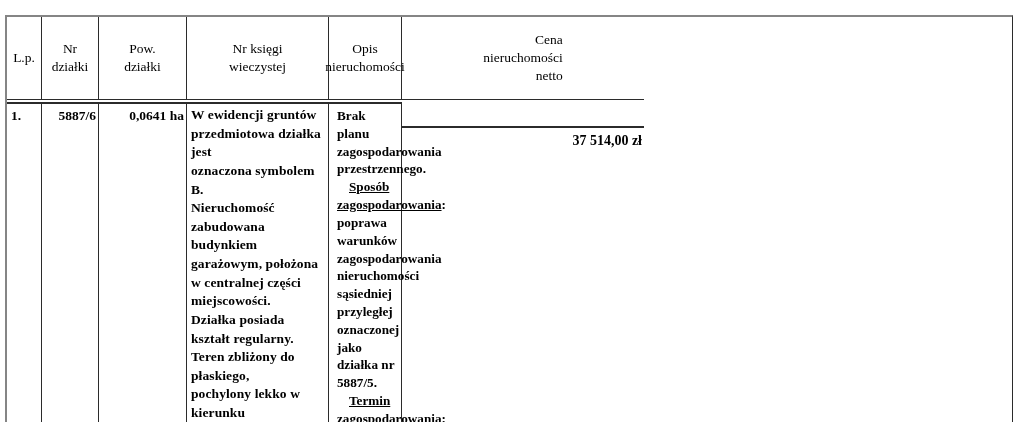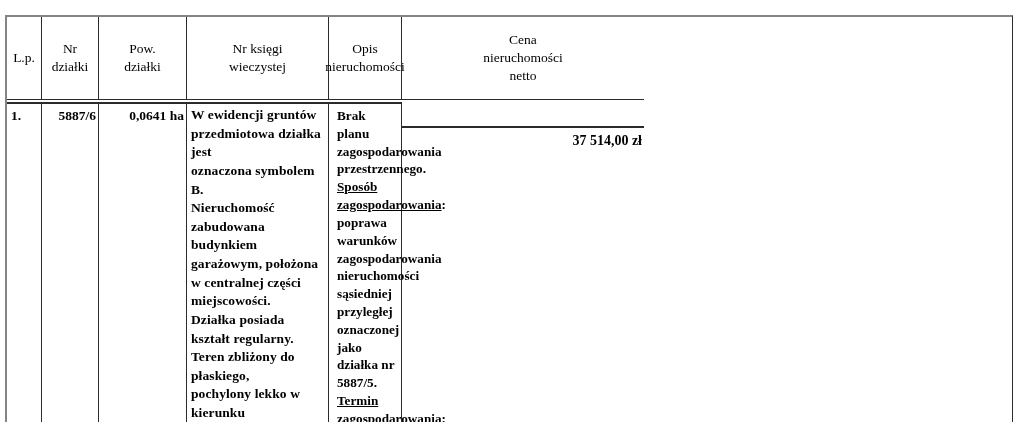--- a/index.html
+++ b/index.html
@@ -31,21 +31,21 @@
     border-bottom: 1px solid #2b2b2b;
     display: flex;
     align-items: center;
     justify-content: center;
     text-align: center;
     white-space: pre-line;
     font-size: 13.5px;
     line-height: 1.35;
     padding: 2px;
   }
-  .header-row .cell:last-child { border-right: none; }
+  .header-row .cell:last-child { border-right: none; text-align: right; }
   .body-row { margin-top: 2px;  }
   .body-row .cell {
     min-height: 292px;
     border-top: 2px solid #2b2b2b;
     border-right: 1px solid #2b2b2b;
     border-bottom: 1px solid #2b2b2b;
     padding: 3px 2px;
     font-size: 13.5px;
     font-weight: bold;
     line-height: 1.38;
@@ -60,21 +60,21 @@
   }
   .cell.c-purpose {
     font-weight: bold;
     font-size: 13.2px;
     line-height: 1.35;
     padding: 3px 6px 3px 8px;
   }
   .cell.c-purpose p { margin: 0; }
   .cell.c-purpose .justified { text-align: justify; }
   .cell.c-purpose .preline { white-space: pre-line; }
-  .u { text-decoration: underline; }
+  .u { text-decoration: underline; margin-left: 12px; }
   .cell.c-price { font-size: 14px; margin-top: 24px; }
 </style>
 </head>
 <body>
 
 <div class="table-outer">
 
   <div class="grid-row header-row">
     <div class="cell">L.p.</div>
     <div class="cell">Nr

